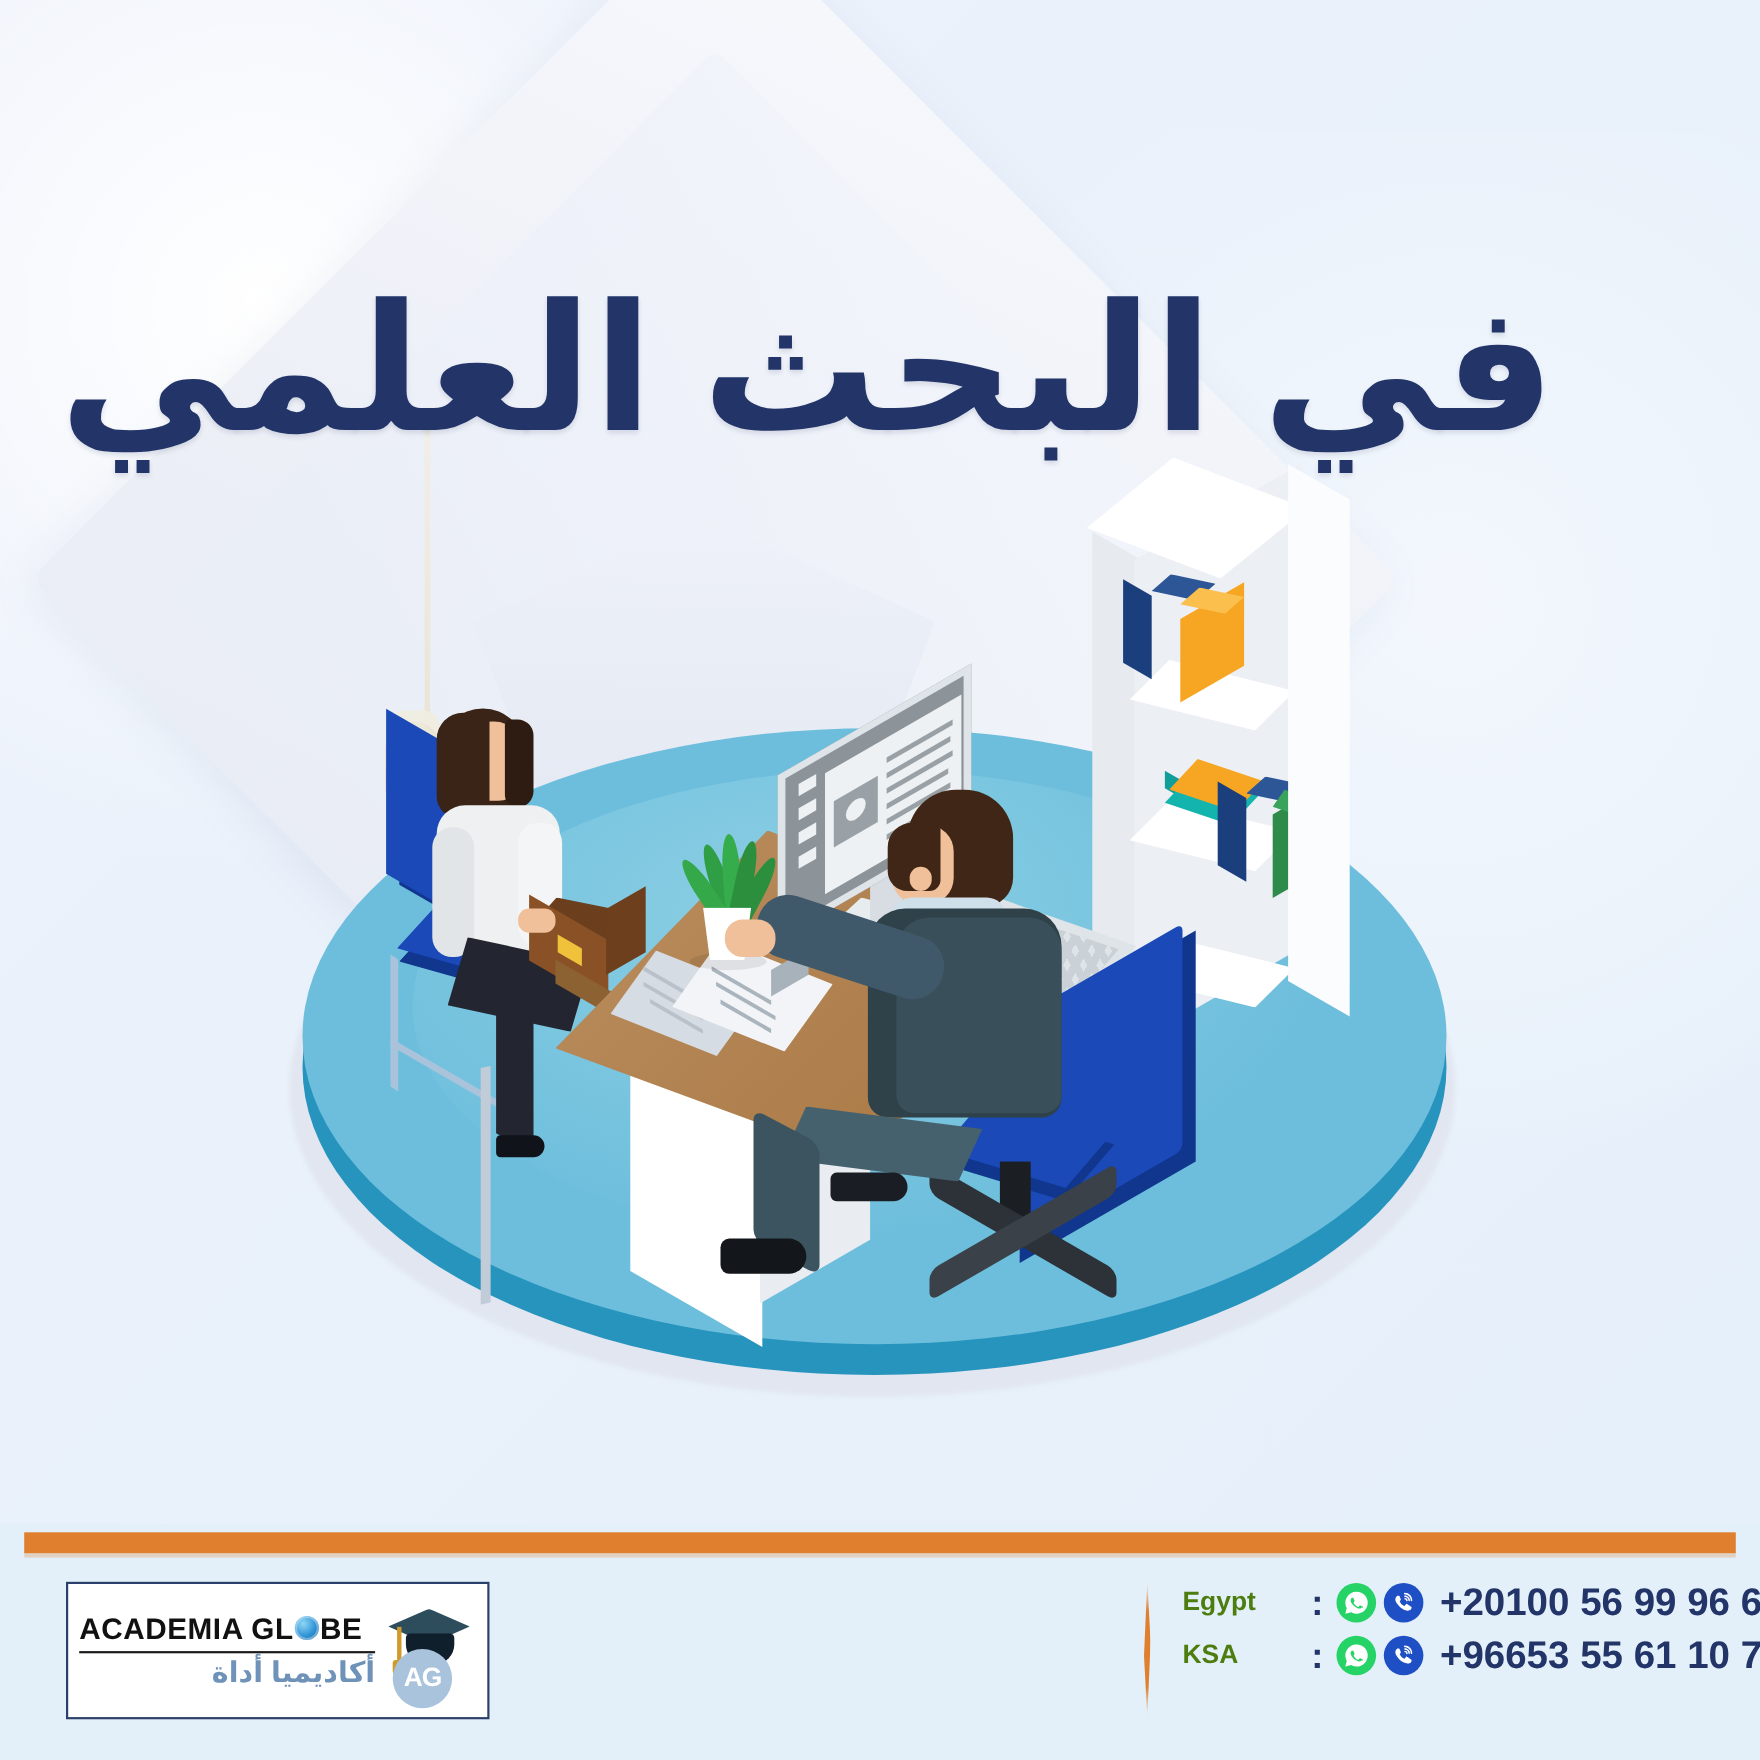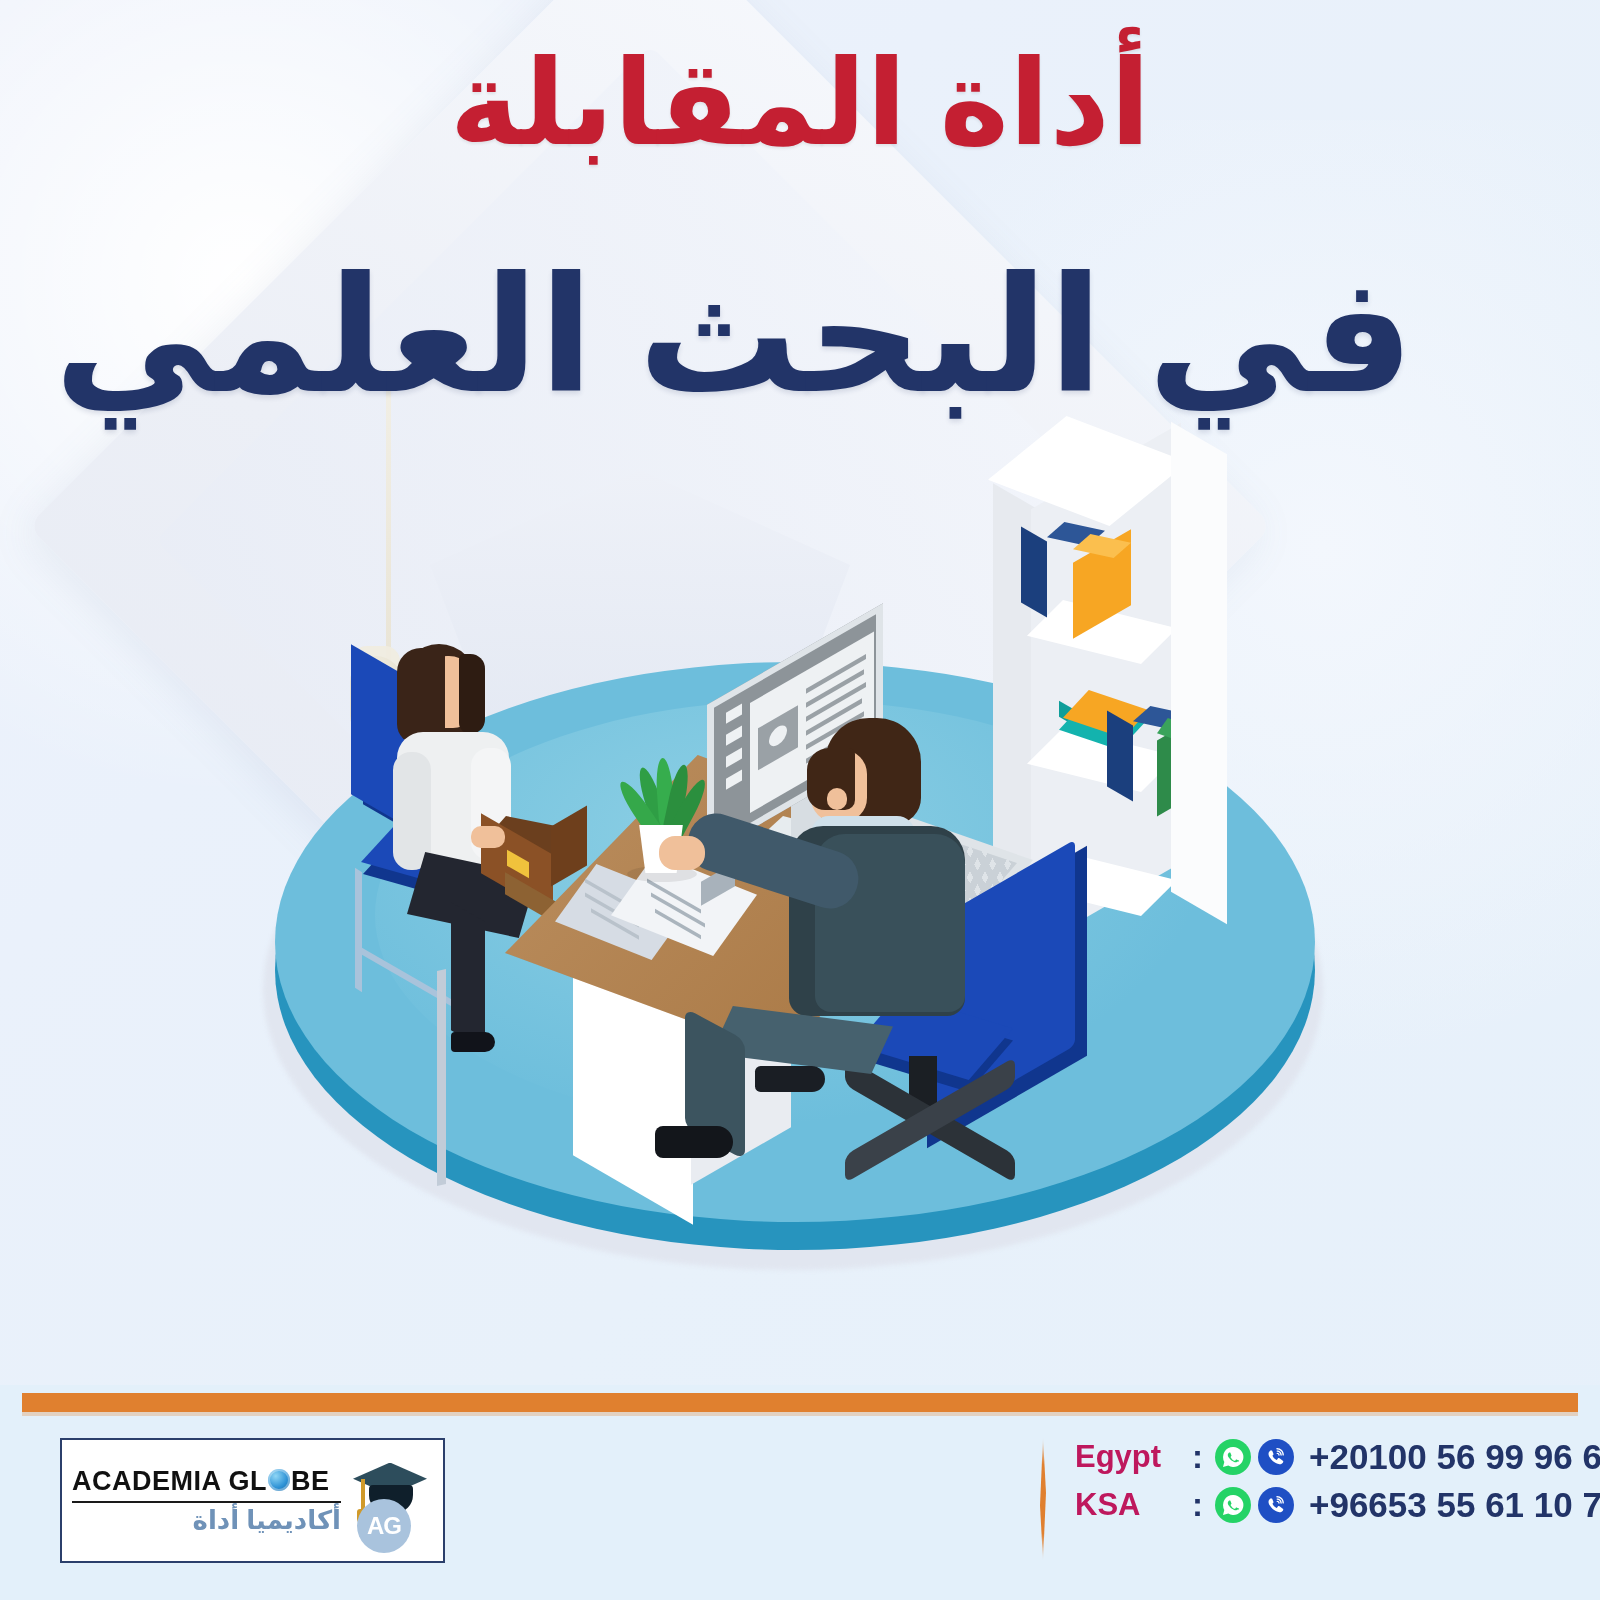--- a/index.html
+++ b/index.html
@@ -195,21 +195,21 @@
   .contact-line{color:#5b6c93;font-weight:bold;font-size:31px;line-height:1.30;white-space:nowrap;}
   .contact-line.sp{letter-spacing:2.2px;}
   .contact-line.tight{letter-spacing:0px;font-size:31px;}
 
   .divider{position:absolute;left:1040px;top:52px;width:6px;height:124px;
     background:linear-gradient(180deg,rgba(224,128,47,0) 0%,#e0802f 22%,#e0802f 78%,rgba(224,128,47,0) 100%);
     clip-path:polygon(50% 0%,100% 45%,50% 100%,0% 55%);}
 
   .phone-col{position:absolute;left:1075px;top:52px;width:520px;direction:ltr;}
   .phone-row{display:flex;align-items:center;gap:7px;margin-bottom:8px;}
-  .phone-label{color:#be185d;font-size:31px;font-weight:bold;width:110px;flex:0 0 auto;}
+  .phone-label{color:#4d7c0f;font-size:24px;font-weight:bold;width:110px;flex:0 0 auto;}
   .phone-colon{color:#223468;font-size:33px;font-weight:bold;width:16px;flex:0 0 auto;}
   .ic{width:36px;height:36px;border-radius:50%;flex:0 0 auto;position:relative;
     display:flex;align-items:center;justify-content:center;}
   .ic-wa{background:#25d366;}
   .ic-vb{background:#1f4fc4;}
   .ic svg{width:24px;height:24px;fill:#ffffff;}
   .phone-num{color:#223468;font-size:35px;font-weight:bold;white-space:nowrap;margin-left:8px;}
 </style>
 </head>
 <body>
@@ -221,21 +221,20 @@
 
   <div class="cap-wrap">
     <div class="cap-board"></div>
     <div class="cap-board-2"></div>
     <div class="cap-crown"></div>
     <div class="cap-string"></div>
     <div class="cap-tassel-top"></div>
     <div class="cap-tassel"></div>
   </div>
 
-  <div class="title-red">أداة المقابلة</div>
   <div class="title-blue">في البحث العلمي</div>
 
   <div class="scene">
 
     <div class="floor-shadow"></div>
     <div class="floor-dark"></div>
     <div class="floor-top"></div>
     <div class="floor-hi"></div>
 
     <div class="shelf">

